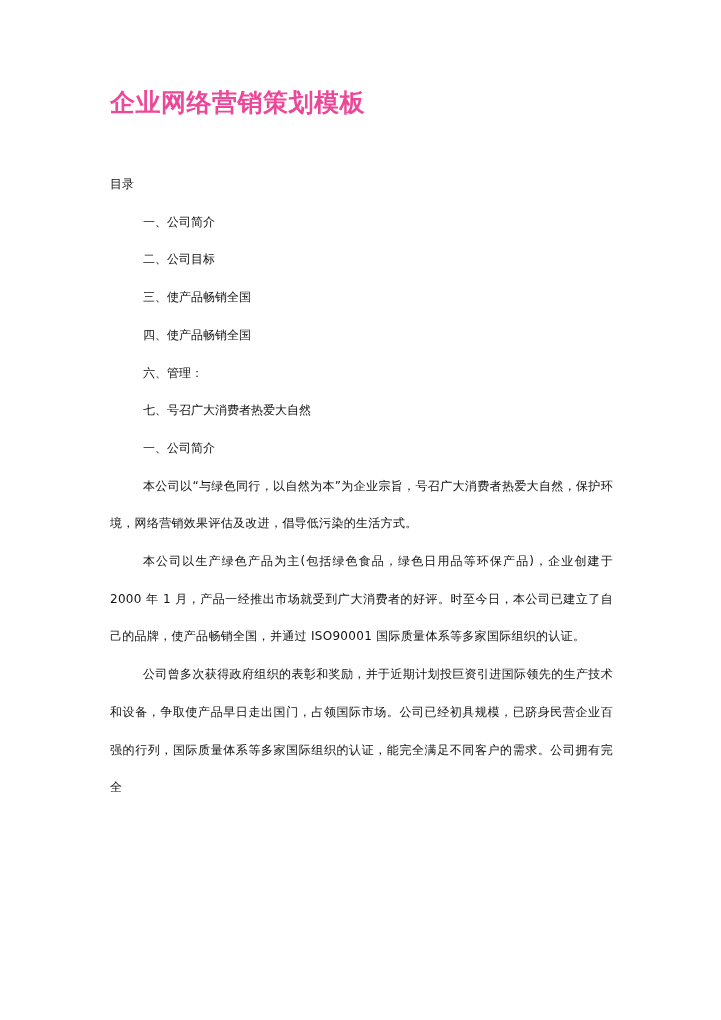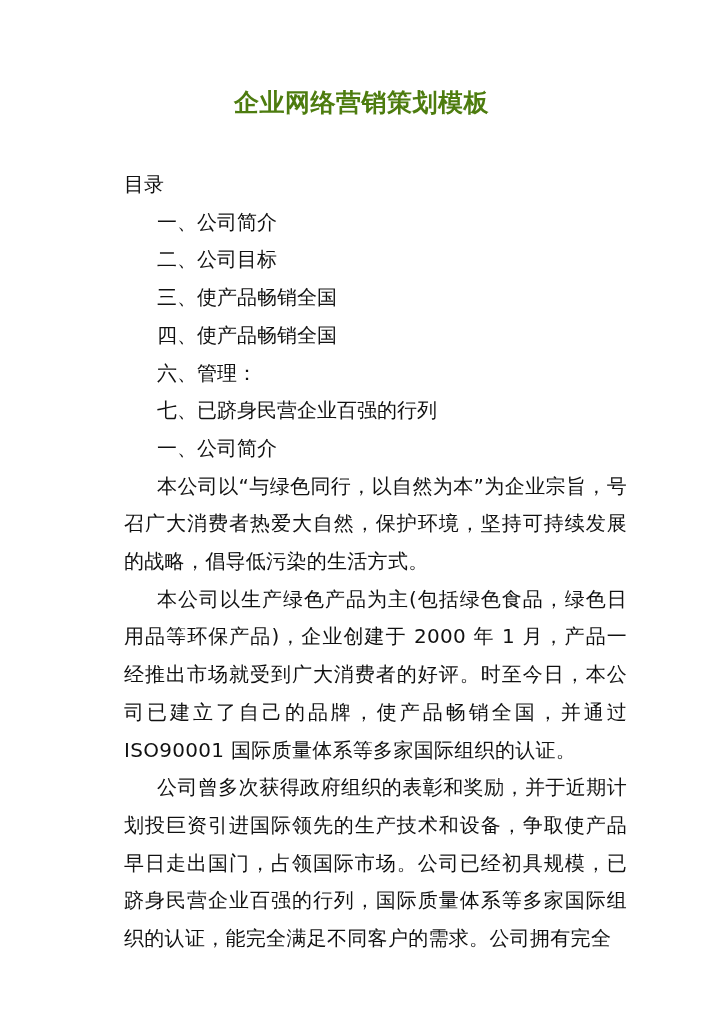--- a/index.html
+++ b/index.html
@@ -19,34 +19,33 @@
       position: absolute;
       left: 110px;
       top: 0;
       width: 503px;
     }
     .doc-title {
       position: absolute;
       top: 86px;
       left: 0;
       width: 503px;
-      text-align: center;
       font-family: "DejaVu Serif", "Liberation Serif", serif;
       font-weight: bold;
       font-size: 25px;
       letter-spacing: 0.5px;
-      color: #4d7c0f;
+      color: #ec4899;
       margin: 0;
     }
     .body-block {
       position: absolute;
       top: 166px;
-      left: 14px;
+      left: 0;
       width: 503px;
-      font-size: 20px;
+      font-size: 12px;
       line-height: 37.7px;
     }
     .toc-heading {
       margin: 0;
       padding: 0;
     }
     .toc-item {
       margin: 0;
       padding-left: 33px;
     }
@@ -68,20 +67,20 @@
 <div class="page">
   <h1 class="doc-title">企业网络营销策划模板</h1>
 
   <div class="body-block">
     <p class="toc-heading">目录</p>
     <p class="toc-item">一、公司简介</p>
     <p class="toc-item">二、公司目标</p>
     <p class="toc-item">三、使产品畅销全国</p>
     <p class="toc-item">四、使产品畅销全国</p>
     <p class="toc-item">六、管理：</p>
-    <p class="toc-item">七、已跻身民营企业百强的行列</p>
+    <p class="toc-item">七、号召广大消费者热爱大自然</p>
 
     <p class="section-heading">一、公司简介</p>
-    <p class="para">本公司以“与绿色同行，以自然为本”为企业宗旨，号召广大消费者热爱大自然，保护环境，坚持可持续发展的战略，倡导低污染的生活方式。</p>
+    <p class="para">本公司以“与绿色同行，以自然为本”为企业宗旨，号召广大消费者热爱大自然，保护环境，网络营销效果评估及改进，倡导低污染的生活方式。</p>
     <p class="para">本公司以生产绿色产品为主(包括绿色食品，绿色日用品等环保产品)，企业创建于 2000 年 1 月，产品一经推出市场就受到广大消费者的好评。时至今日，本公司已建立了自己的品牌，使产品畅销全国，并通过 ISO90001 国际质量体系等多家国际组织的认证。</p>
     <p class="para">公司曾多次获得政府组织的表彰和奖励，并于近期计划投巨资引进国际领先的生产技术和设备，争取使产品早日走出国门，占领国际市场。公司已经初具规模，已跻身民营企业百强的行列，国际质量体系等多家国际组织的认证，能完全满足不同客户的需求。公司拥有完全</p>
   </div>
 </div>
 
 </body></html>

